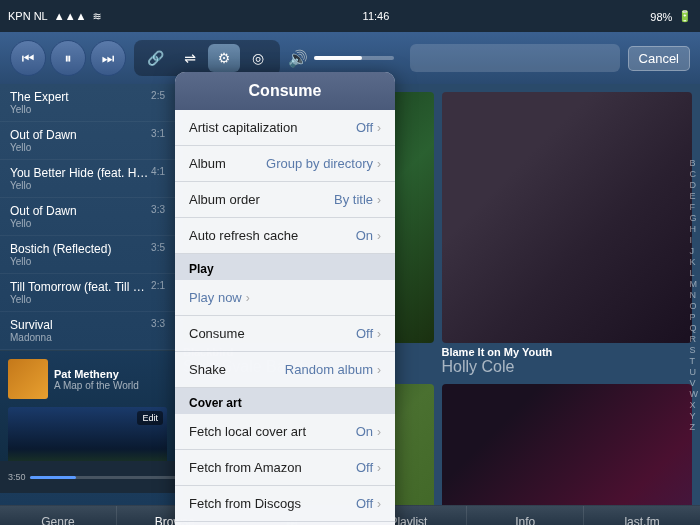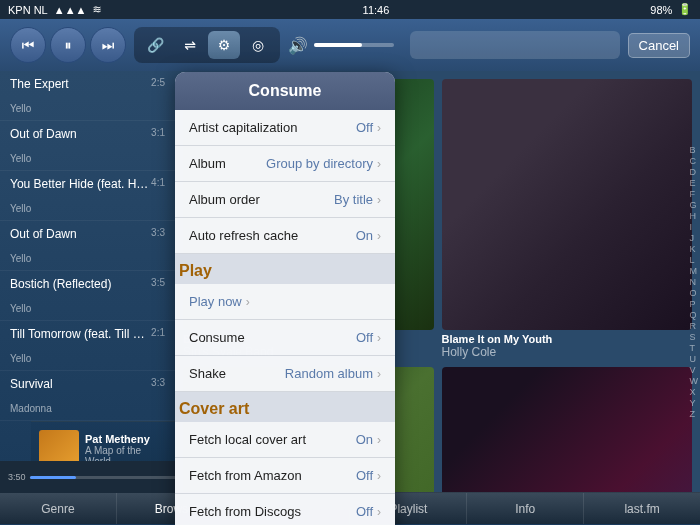--- a/index.html
+++ b/index.html
@@ -12,21 +12,21 @@
       position: relative;
     }
 
     
     .status-bar {
       display: flex;
       justify-content: space-between;
       align-items: center;
       padding: 2px 8px;
       background: #1a2a3a;
-      height: 19px;
+      height: 32px;
       font-size: 11px;
       color: white;
     }
     .status-left { display: flex; gap: 6px; align-items: center; }
     .status-right { display: flex; gap: 6px; align-items: flex-end; }
 
     
     .top-bar {
       display: flex;
       align-items: center;
@@ -109,30 +109,29 @@
       overflow: hidden;
       flex-shrink: 0;
     }
     .track-list { list-style: none; }
     .track-item {
       padding: 6px 10px;
       border-bottom: 1px solid rgba(255,255,255,0.05);
       cursor: pointer;
     }
     .track-title { color: white; font-size: 12px; font-weight: 500; white-space: nowrap; overflow: hidden; text-overflow: ellipsis; }
-    .track-artist { color: rgba(255,255,255,0.55); font-size: 10px; margin-top: 12px; }
+    .track-artist { color: rgba(255,255,255,0.55); font-size: 10px; }
     .track-duration { float: right; color: rgba(255,255,255,0.5); font-size: 10px; }
     .now-playing-card {
       background: linear-gradient(to bottom, #1a3a5a, #0f2a40);
       padding: 8px;
       display: flex;
       flex-direction: column;
       gap: 4px;
       border-top: 1px solid rgba(255,255,255,0.1);
-      margin-left: 31px;
     }
     .np-info { display: flex; gap: 6px; align-items: center; }
     .np-thumb {
       width: 40px; height: 40px;
       background: linear-gradient(135deg, #c4781a, #e8a030);
       border-radius: 3px;
       flex-shrink: 0;
     }
     .np-text .np-title { color: white; font-size: 11px; font-weight: 600; }
     .np-text .np-album { color: rgba(255,255,255,0.6); font-size: 10px; }
@@ -170,23 +169,23 @@
     }
     .settings-header {
       background: linear-gradient(to bottom, #5a6a8a, #4a5a7a);
       text-align: center;
       padding: 10px;
       color: white;
       font-size: 16px;
       font-weight: 600;
     }
     .settings-section-header {
-      padding: 8px 4px 4px;
-      color: #a16207;
-      font-size: 16px;
+      padding: 8px 14px 4px;
+      color: #000000;
+      font-size: 12px;
       font-weight: 600;
       background: #d8dde6;
     }
     .settings-row {
       display: flex;
       align-items: flex-end;
       justify-content: space-between;
       padding: 10px 14px;
       border-bottom: 1px solid rgba(180,185,195,0.5);
       background: rgba(255,255,255,0.7);
@@ -216,21 +215,21 @@
       cursor: pointer;
     }
     .album-thumb {
       width: 100%;
       aspect-ratio: 1;
       border-radius: 4px;
       overflow: hidden;
       background: #3a5a7a;
     }
     .album-title { color: white; font-size: 11px; font-weight: 600; margin-top: 3px; }
-    .album-artist { color: rgba(255,255,255,0.6); font-size: 12px; }
+    .album-artist { color: rgba(255,255,255,0.6); font-size: 16px; }
     
     .alpha-sidebar {
       position: absolute;
       right: 2px; top: 0; bottom: 0;
       display: flex; flex-direction: column;
       justify-content: center;
       font-size: 9px; color: rgba(255,255,255,0.5);
       gap: 1px;
     }
 

